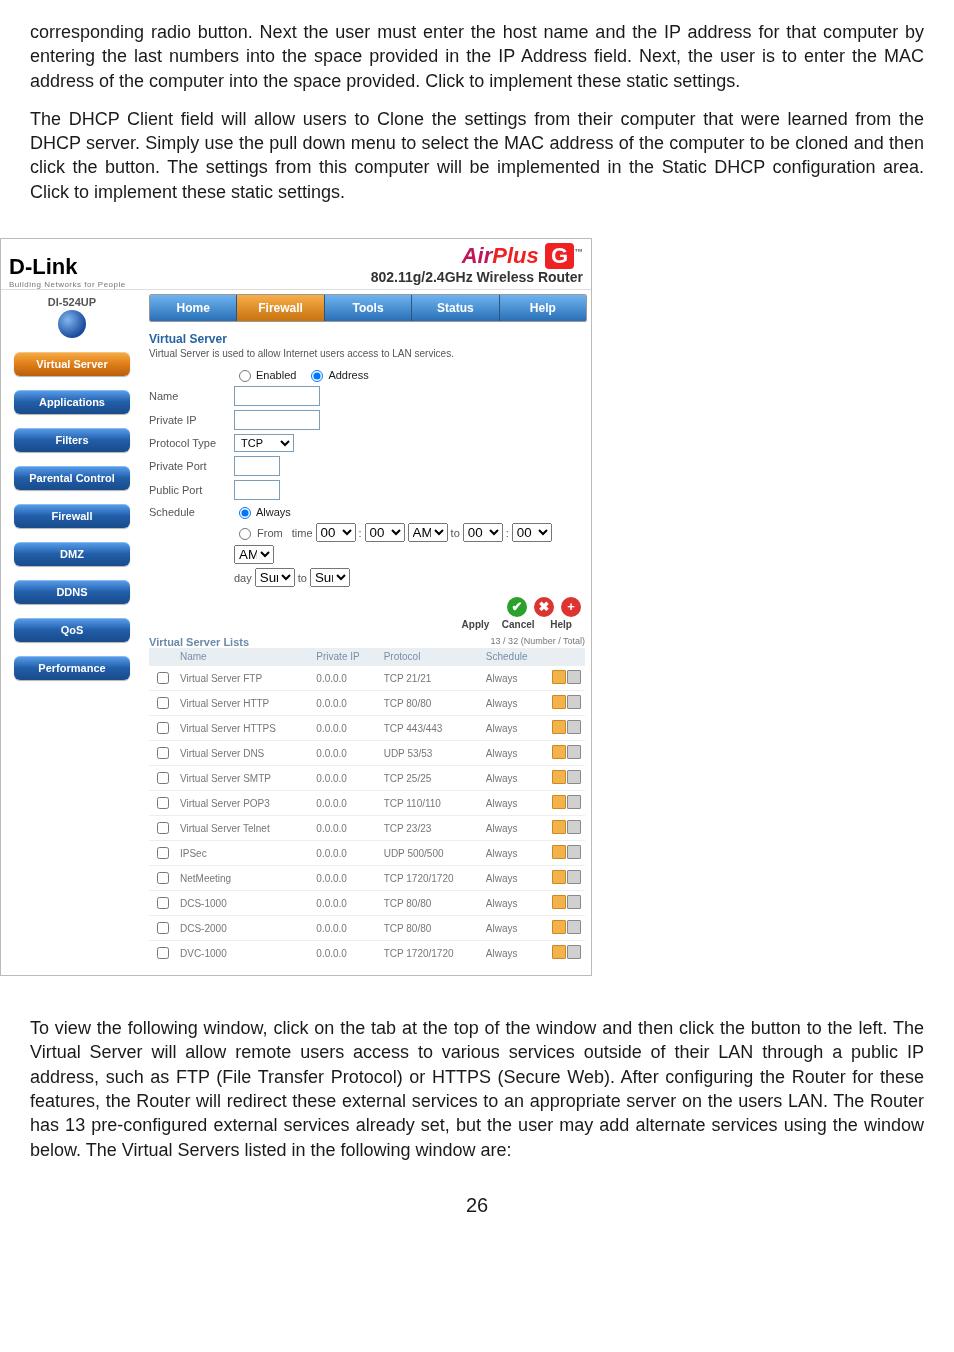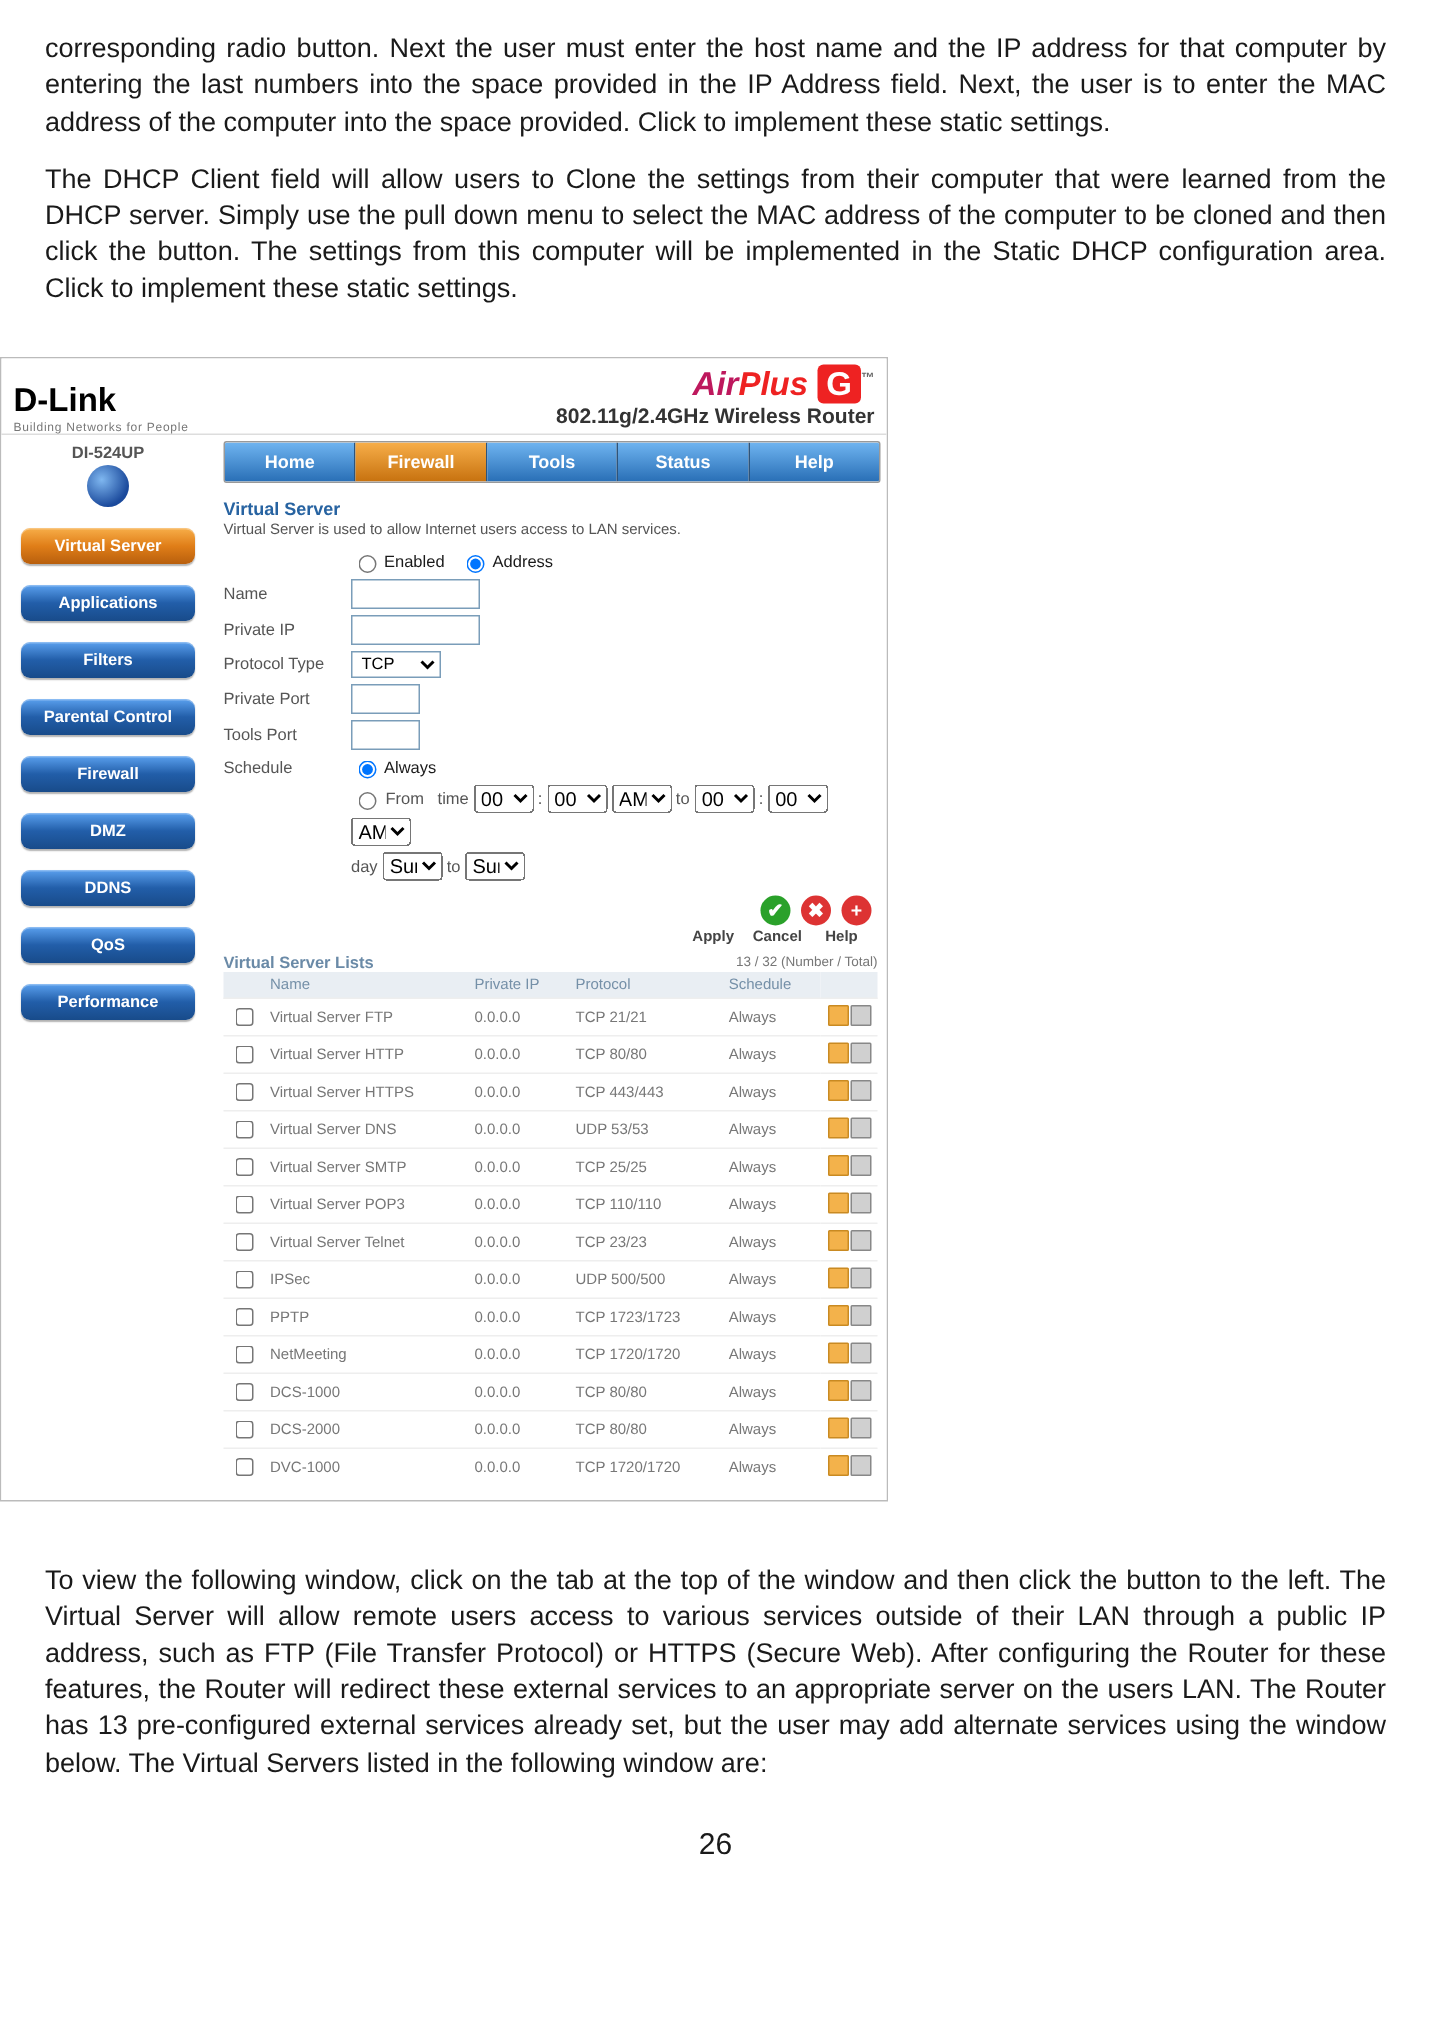--- a/index.html
+++ b/index.html
@@ -232,21 +232,21 @@
           </div>
         <div class="form-row">
             <span class="lbl">Protocol Type</span>
             <select class="mini-sel" style="width:60px !important"><option>TCP</option></select>
           </div>
         <div class="form-row">
             <span class="lbl">Private Port</span>
             <input type="text" style="width: 40px;">
           </div>
         <div class="form-row">
-            <span class="lbl">Tools Port</span>
+            <span class="lbl">Public Port</span>
             <input type="text" style="width: 40px;">
           </div>
         <div class="form-row">
             <span class="lbl">Schedule</span>
           <span class="radio-grp">
               <input type="radio" class="chk" checked="" style="">
               <span>Always</span>
             </span>
         </div>
         <div class="sched-row">
@@ -353,28 +353,20 @@
               <tr>
                 <td><input type="checkbox" class="chk" style=""></td>
                 <td>IPSec</td>
                 <td>0.0.0.0</td>
                 <td>UDP 500/500</td>
                 <td>Always</td>
                 <td><span class="mini-icon"></span><span class="mini-icon del"></span></td>
               </tr>
               <tr>
                 <td><input type="checkbox" class="chk" style=""></td>
-                <td>PPTP</td>
-                <td>0.0.0.0</td>
-                <td>TCP 1723/1723</td>
-                <td>Always</td>
-                <td><span class="mini-icon"></span><span class="mini-icon del"></span></td>
-              </tr>
-              <tr>
-                <td><input type="checkbox" class="chk" style=""></td>
                 <td>NetMeeting</td>
                 <td>0.0.0.0</td>
                 <td>TCP 1720/1720</td>
                 <td>Always</td>
                 <td><span class="mini-icon"></span><span class="mini-icon del"></span></td>
               </tr>
               <tr>
                 <td><input type="checkbox" class="chk" style=""></td>
                 <td>DCS-1000</td>
                 <td>0.0.0.0</td>

